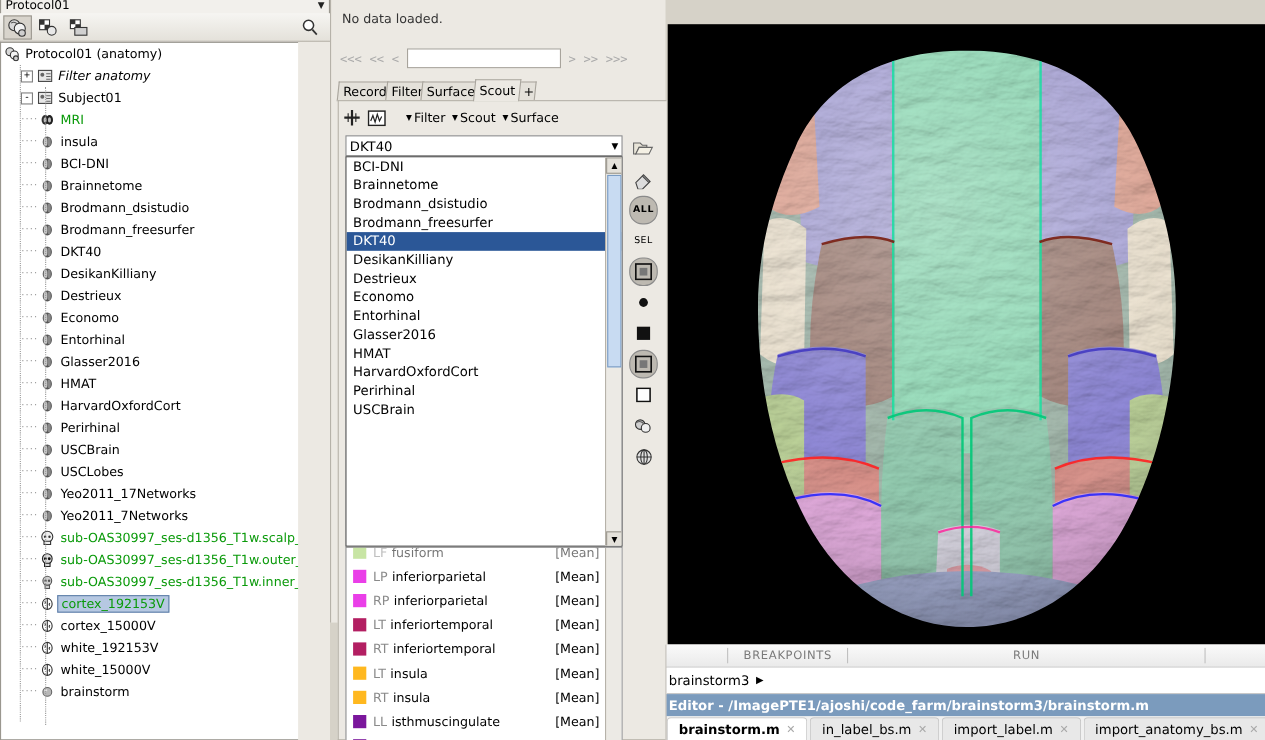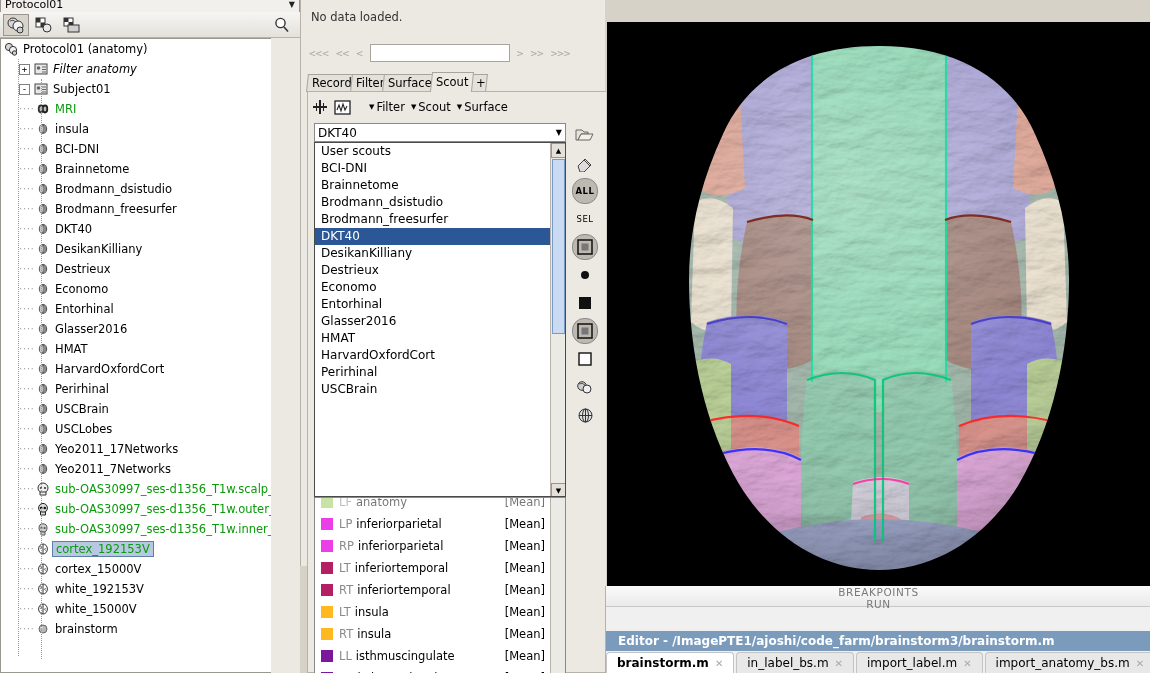--- a/index.html
+++ b/index.html
@@ -175,34 +175,34 @@
   #brain { position:absolute; left: 0; top: 0; width: 543px; height: 564px; }
 
   
   #mstrip {
     position:absolute; left: 605px; top: 586px; width: 545px; height: 87px;
     background: #f0f0f0; border-left:1px solid #b6b2a9;
   }
   #mtoolrow {
     position:absolute; left:0; top:0; width:545px; height:21px;
     background: linear-gradient(#fafafa,#eaeaea); border-bottom:1px solid #c8c8c8;
-    display:flex; align-items:center;flex-direction:column;
+    display:flex; align-items:center;
   }
   #mtoolrow .sep { width:1px; height:14px; background:#c0c0c0; }
   #mtoolrow .lbl { color:#7a7a7a; font-size: 10.5px; letter-spacing:0.6px; }
   #mpath {
     position:absolute; left:0; top:21px; width:545px; height:24px;
     background:#fff; border-bottom:1px solid #c8c8c8;
     display:flex; align-items:center; padding-left: 2px; font-size: 12px;
   }
   #mpath .arrow { margin-left: 6px; font-size: 9px; }
   #mtitle {
     position:absolute; left:0; top:45px; width:545px; height:20px;
     background: #7b9bbd; color:#fff; font-weight:bold; font-size: 12px;
-    display:flex; align-items:center; padding-left: 12px;
+    display:flex; align-items:center; padding-left: 2px;
   }
   #mtabs {
     position:absolute; left:0; top:65px; width:545px; height:22px;
     display:flex; align-items:flex-end;border-radius:11px;
   }
   .mtab {
     height: 21px; display:flex; align-items:center; gap:6px;
     padding: 0 10px; background:#e8e8e8; border:1px solid #c4c4c4;
     border-bottom:none; font-size: 12px; margin-right: 2px;
     border-radius: 4px 4px 0 0;
@@ -697,21 +697,20 @@
         </span>
       </div>
 
       <div id="atlas-combo">
         <span>DKT40</span>
         <span class="arrow">▼</span>
       </div>
 
       <div id="atlas-dropdown">
         <div id="atlas-items">
-            <div class="ditem">User scouts</div>
             <div class="ditem">BCI-DNI</div>
             <div class="ditem">Brainnetome</div>
             <div class="ditem">Brodmann_dsistudio</div>
             <div class="ditem">Brodmann_freesurfer</div>
             <div class="ditem sel">DKT40</div>
             <div class="ditem">DesikanKilliany</div>
             <div class="ditem">Destrieux</div>
             <div class="ditem">Economo</div>
             <div class="ditem">Entorhinal</div>
             <div class="ditem">Glasser2016</div>
@@ -725,21 +724,21 @@
           <div class="sthumb" style="top:16px; height:175px;"></div>
           <div class="sarrow" style="position:absolute;bottom:0;left:0;">▼</div>
         </div>
       </div>
 
       <div id="scoutlist">
         <div id="scout-rows" style="margin-top:-7px">
             <div class="srow" style="opacity: 0.55;">
               <span class="swatch" style="background:#9ccf5a"></span>
               <span class="hemi">LF</span>
-              <span>anatomy</span>
+              <span>fusiform</span>
               <span class="mean">[Mean]</span>
             </div>
             <div class="srow">
               <span class="swatch" style="background: rgb(234, 63, 232);"></span>
               <span class="hemi">LP</span>
               <span>inferiorparietal</span>
               <span class="mean">[Mean]</span>
             </div>
             <div class="srow">
               <span class="swatch" style="background: rgb(234, 63, 232);"></span>
@@ -954,20 +953,24 @@
   <div id="mstrip">
     <div id="mtoolrow">
       <div style="width:55px"></div>
       <div class="sep"></div>
       <div class="lbl" style="margin:0 14px">BREAKPOINTS</div>
       <div class="sep"></div>
       <div class="lbl" style="margin:0 auto">RUN</div>
       <div class="sep"></div>
       <div style="width:55px"></div>
     </div>
+    <div id="mpath">
+      <span>brainstorm3</span>
+      <span class="arrow">▶</span>
+    </div>
     <div id="mtitle">
       <span>Editor - /ImagePTE1/ajoshi/code_farm/brainstorm3/brainstorm.m</span>
     </div>
     <div id="mtabs">
         <div class="mtab active">
           <span>brainstorm.m</span>
           <span class="x">✕</span>
         </div>
         <div class="mtab">
           <span>in_label_bs.m</span>

